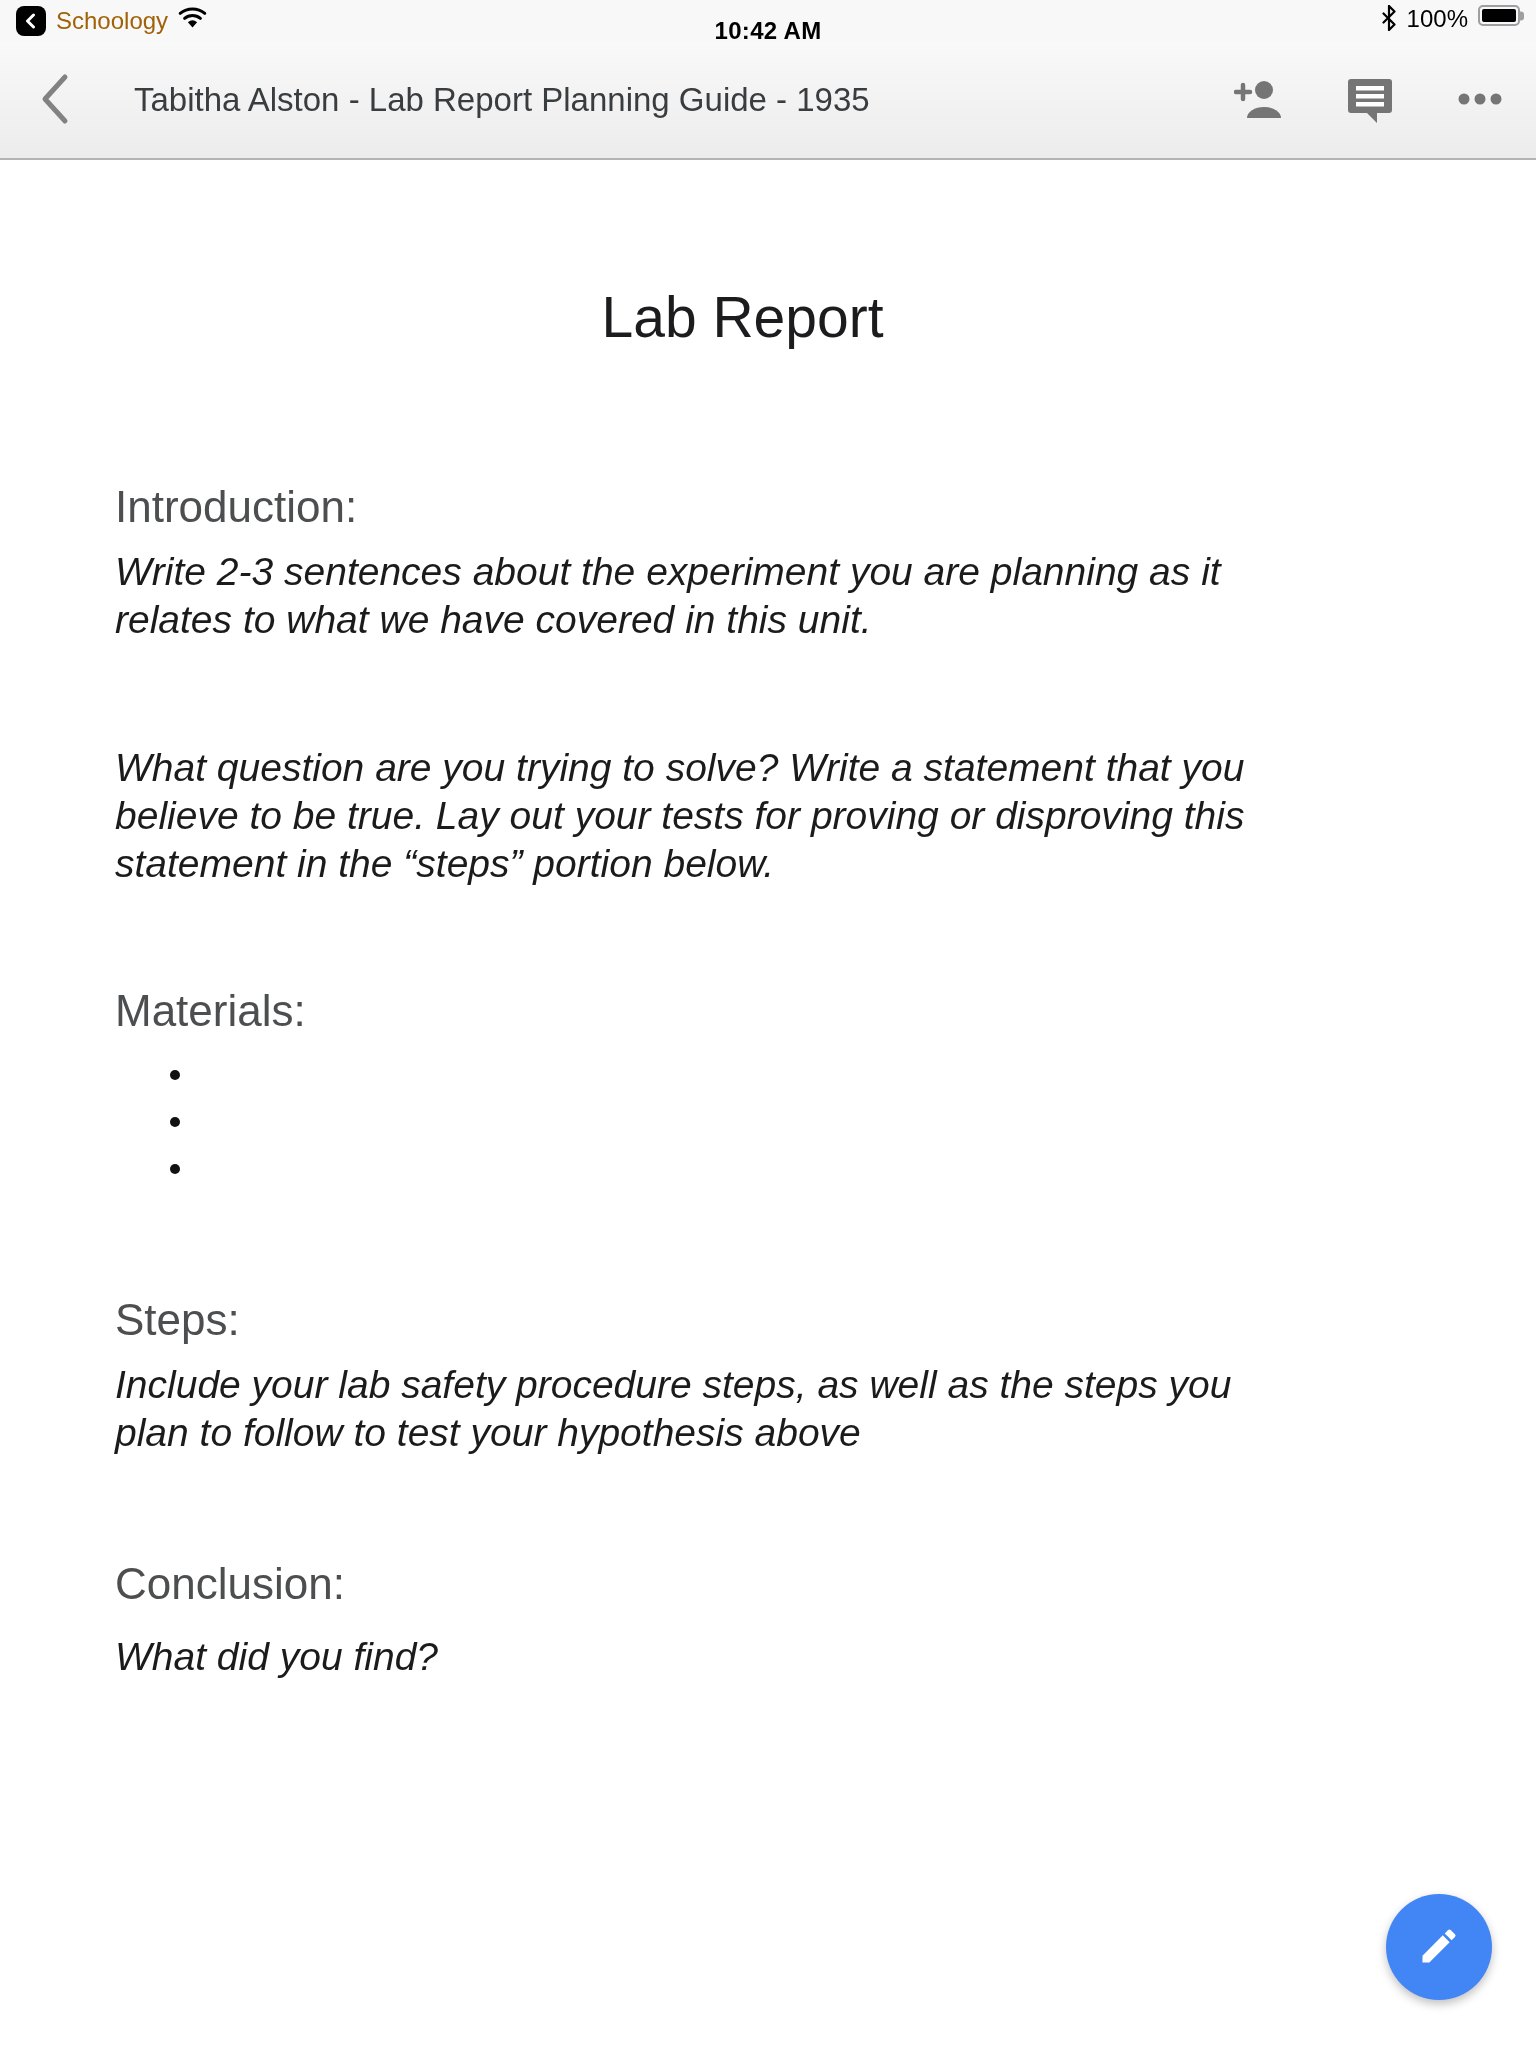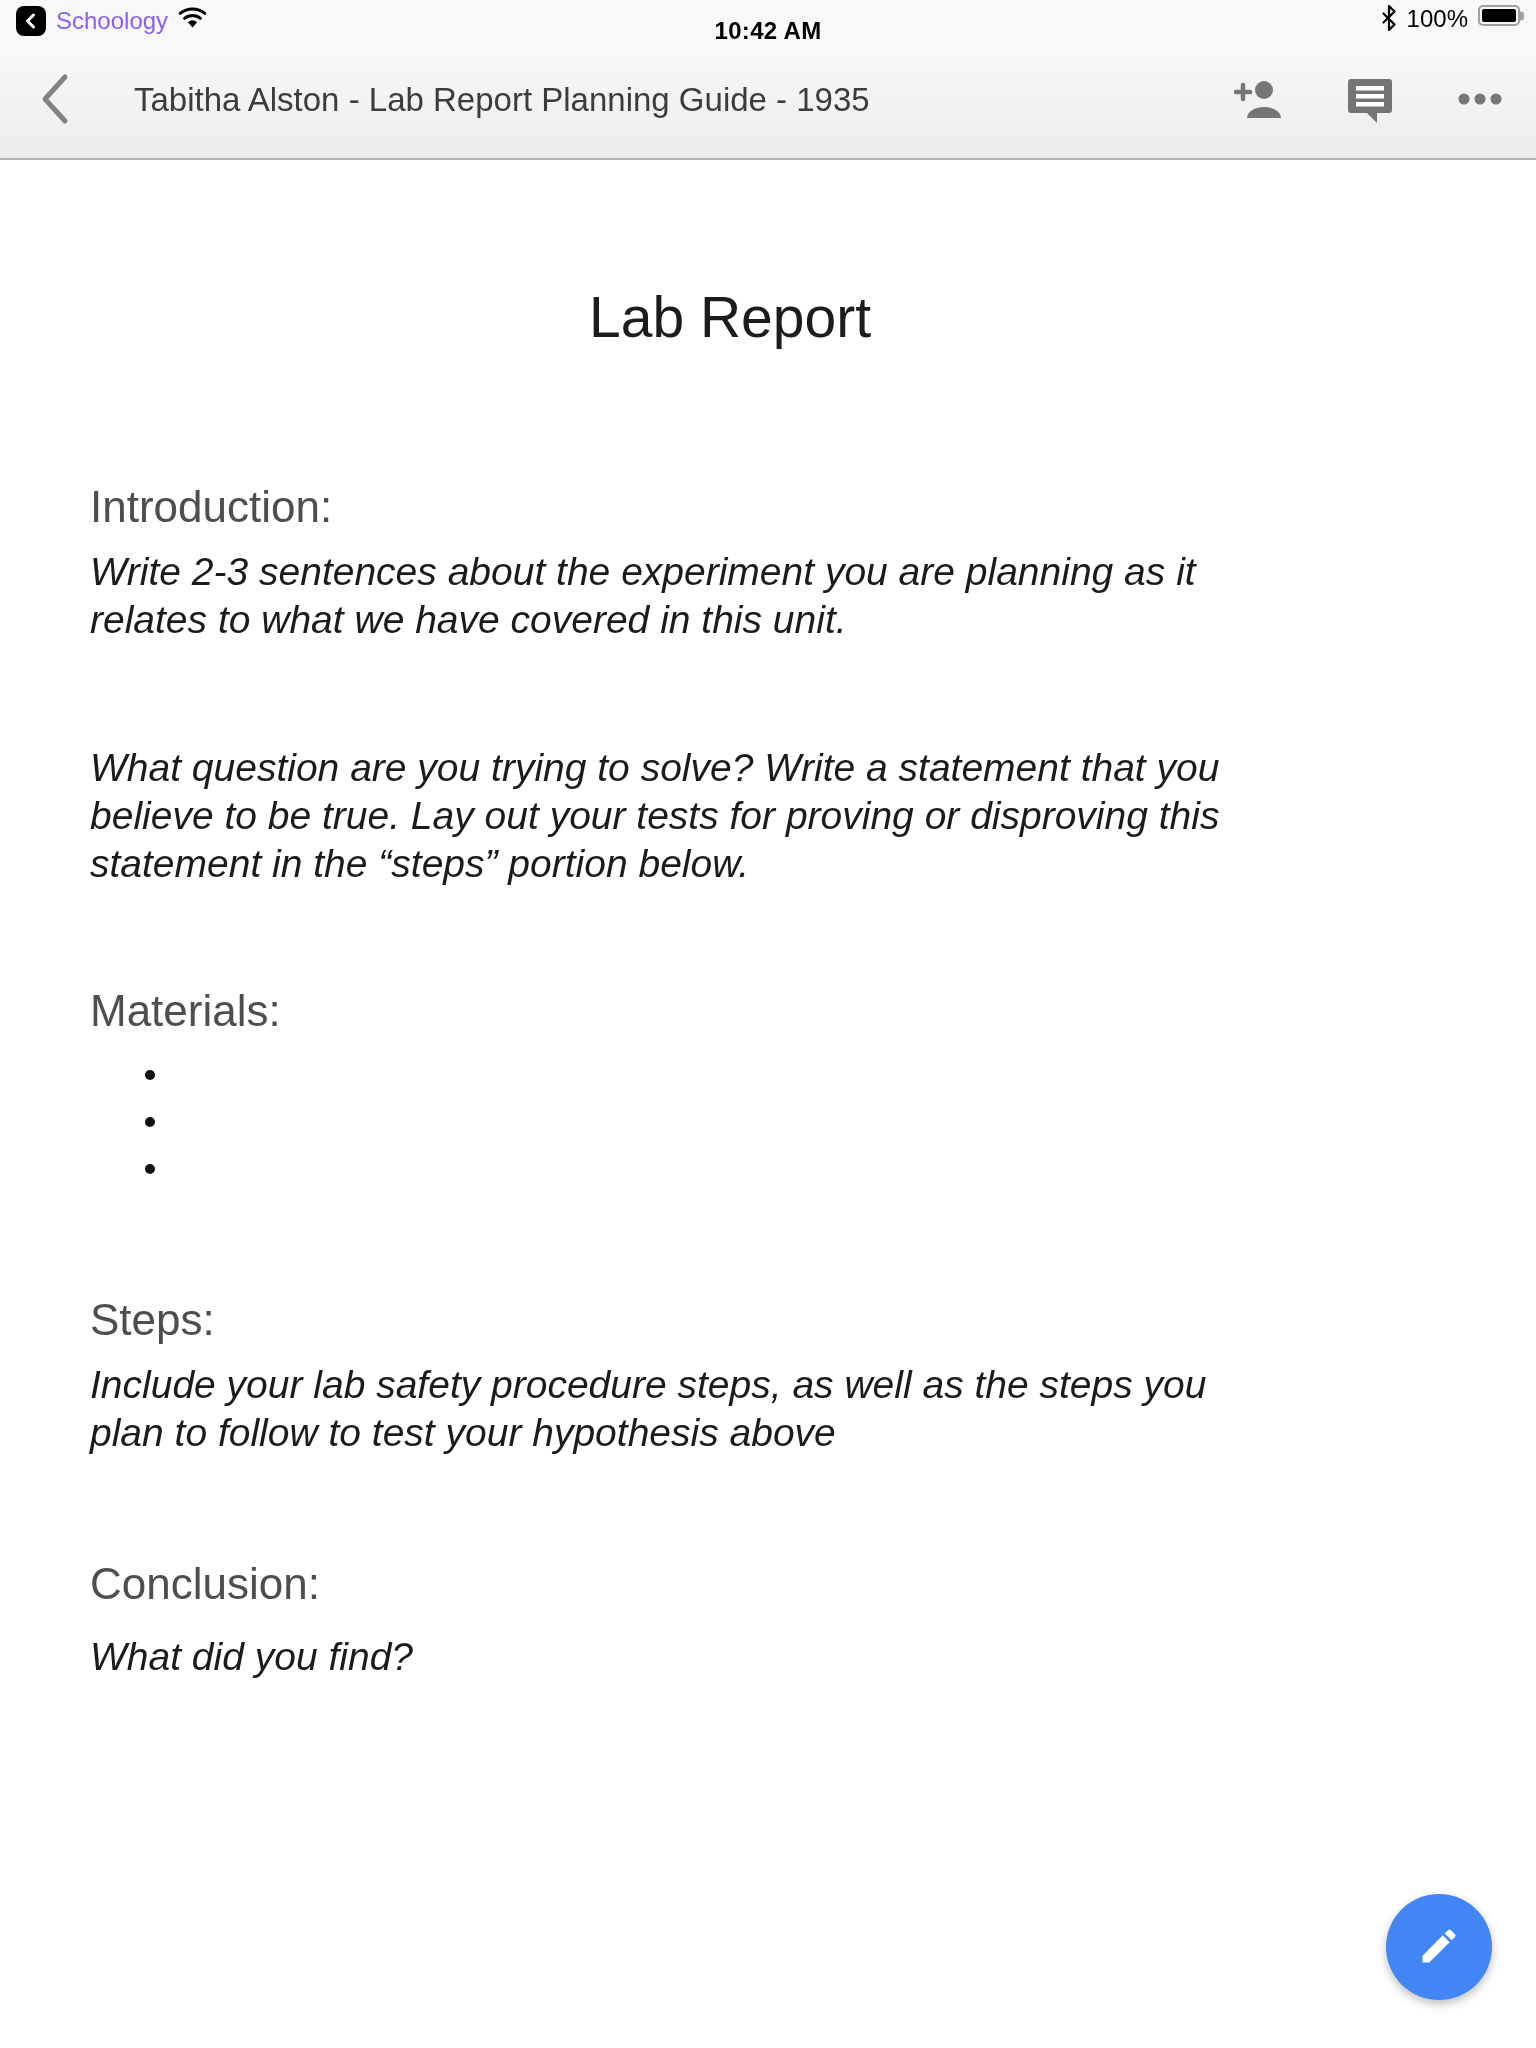--- a/index.html
+++ b/index.html
@@ -18,21 +18,21 @@
     background:#f8f8f9;
     display:flex; align-items:center;
     padding:0 16px;
     font-size:23px; color:#000;
   }
   .sb-left { display:flex; align-items:center; gap:10px; z-index:2; }
   .back-badge {
     width:30px; height:30px; background:#000; border-radius:8px;
     display:flex; align-items:center; justify-content:center;
   }
-  .sb-app { font-size:24px; color:#8b5cf6; }
+  .sb-app { font-size:24px; color:#a16207; }
   .sb-time {
     position:absolute; left:0; right:0; text-align:center;
     font-weight:700; font-size:24px; letter-spacing:.3px;margin-top:20px;
   }
   .sb-right { margin-left:auto; display:flex; gap:10px; z-index:2; }
   .battery-pct { font-size:24px; }
   .battery {
     width:42px; height:21px; border:2px solid #9e9ea3; border-radius:5px;
     position:relative; background:#f8f8f9; display:flex; padding:2px;
   }
@@ -56,21 +56,21 @@
     font-size:33px; color:#3a3d40; white-space:nowrap; overflow:hidden;
     text-overflow:ellipsis; flex:0 1 auto;
   }
   .header-actions { margin-left:auto; display:flex; align-items:center; gap:58px; }
   .header-actions .icon-btn { width:52px; height:52px; }
 
   
   .doc {
     position:absolute; top:162px; left:0; right:0; bottom:0;
     background:#fff;
-    padding:0 166px 0 90px;
+    padding:0 166px 0 115px;
     color:#1f1f1f;
   }
   .doc-main-title {
     margin-top:122px;
     font-size:57px; font-weight:400; color:#1c1c1e;
     text-align:center; line-height:66px;
   }
   .section-heading {
     font-size:44px; font-weight:400; color:#4d4e50; line-height:54px;
   }

